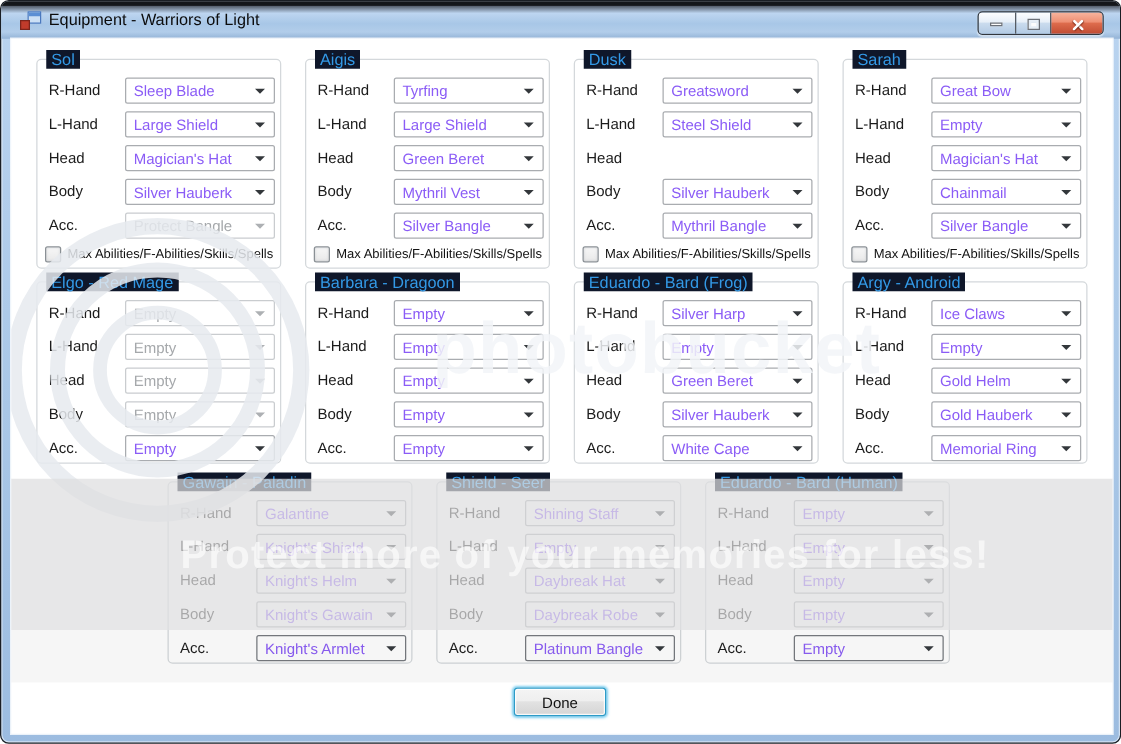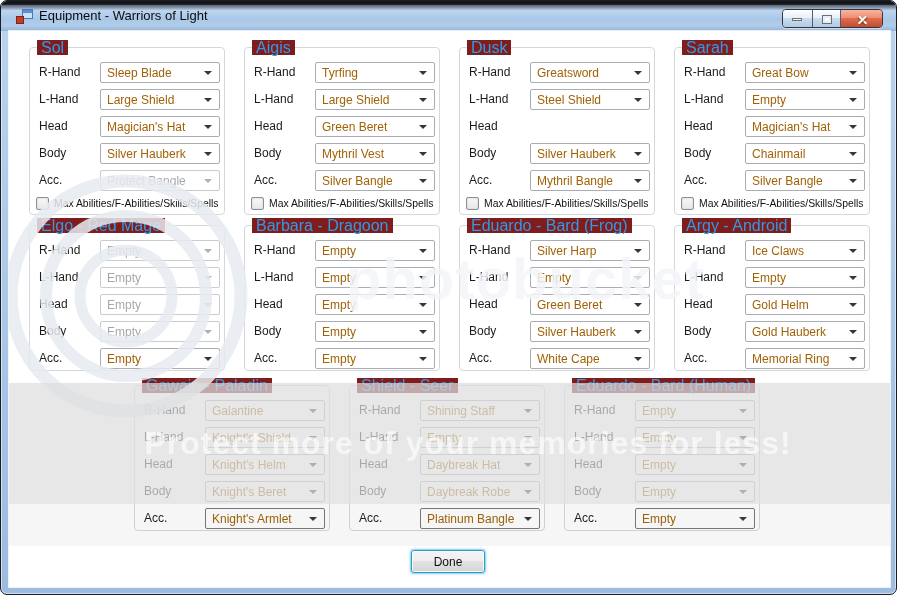--- a/index.html
+++ b/index.html
@@ -25,26 +25,26 @@
   .glyph-x { position:absolute; left:16px; top:4px; width:11px; height:11px; }
   .glyph-x::before, .glyph-x::after { content:""; position:absolute; left:0; top:4.5px; width:11px; height:2.4px; background:#FFFFFF; border-radius:1px; box-shadow:0 1px 1px rgba(90,20,5,.6); }
   .glyph-x::before { transform:rotate(45deg); } .glyph-x::after { transform:rotate(-45deg); }
 
   .client { position:absolute; left:8px; top:30px; width:881px; height:556px; background:#FFFFFF; box-shadow:0 0 0 1px rgba(255,255,255,.8); }
 
   .panel { position:absolute; width:196px; border:1px solid #D4D8DB; border-radius:4px; }
   .r1 { top:16px; height:168px; } .r2 { top:194px; height:146px; } .r3 { top:354px; height:146px; }
   .ca { left:20px; } .cb2 { left:235px;padding-left:35px; } .cc { left:450px; } .cd { left:665px; }
   .e0 { left:125px; } .e1 { left:340px; } .e2 { left:555px; }
-  .ptitle { position:absolute; top:-8px; left:7px; background:#7f1d1d; padding:0 4px; color:#3399E6; font-size:16px; line-height:15px; white-space:nowrap; }
+  .ptitle { position:absolute; top:-8px; left:7px; background:#0f172a; padding:0 4px; color:#3399E6; font-size:13px; line-height:15px; white-space:nowrap; }
   .prow { position:absolute; left:0; right:0; height:21px; }
   .f0 { top:14px; } .f1 { top:41px; } .f2 { top:68px; } .f3 { top:95px; } .f4 { top:122px; }
   .plabel { position:absolute; left:9px; top:3px; font-size:12px; color:#1b1b1b; }
   .combo { position:absolute; left:70px; width:120px; height:21px; background:#fff; border:1px solid #A9ACB0; border-radius:2px; cursor:default; }
-  .cval { position:absolute; left:6px; top:3px; font-size:12px; color:#a16207; white-space:nowrap; }
+  .cval { position:absolute; left:6px; top:3px; font-size:12px; color:#8b5cf6; white-space:nowrap; }
   .carrow { position:absolute; right:7px; top:8px; width:0; height:0; border-left:4px solid transparent; border-right:4px solid transparent; border-top:4px solid #33373B; }
   .combo.muted { border-color:#C9CCCF; } .combo.muted .cval { color:#A5A8AB; } .combo.muted .carrow { border-top-color:#ADB0B3; }
   .combo.strong { border-color:#75797E; }
   .maxrow { position:absolute; top:149px; left:6px; display:flex; align-items:center; gap:5px; }
   .cbox { width:13px; height:13px; border:1px solid #8A9095; border-radius:2px; background:linear-gradient(180deg,#F7F7F7,#E9E9E9); box-shadow:inset 0 0 2px rgba(120,130,140,.35); }
   .cblabel { font-size:10.4px; color:#121212; white-space:nowrap; }
 
   .wm { pointer-events:none; }
   .wm-rings { position:absolute; left:0; top:0; }
   .wm-brand { position:absolute; left:305px; top:214px; font-size:58px; font-weight:bold; letter-spacing:1px; color:rgba(242,245,248,0.85);margin-left:32px; }
@@ -426,21 +426,21 @@
       <div class="prow f2">
           <span class="plabel">Head</span>
           <div class="combo">
             <span class="cval">Knight's Helm</span>
             <span class="carrow"></span>
           </div>
         </div>
       <div class="prow f3">
           <span class="plabel">Body</span>
           <div class="combo">
-            <span class="cval">Knight's Beret</span>
+            <span class="cval">Knight's Gawain</span>
             <span class="carrow"></span>
           </div>
         </div>
       <div class="prow f4">
           <span class="plabel">Acc.</span>
           <div class="combo strong">
             <span class="cval">Knight's Armlet</span>
             <span class="carrow"></span>
           </div>
         </div>

